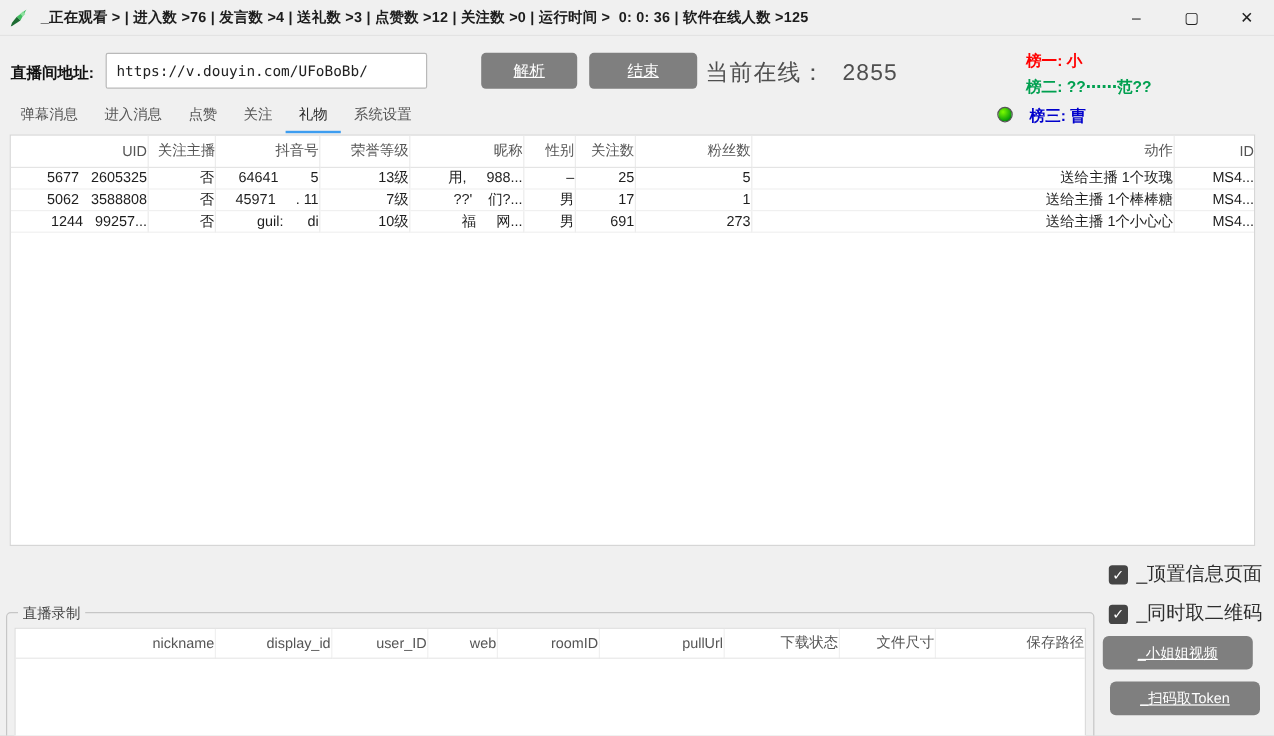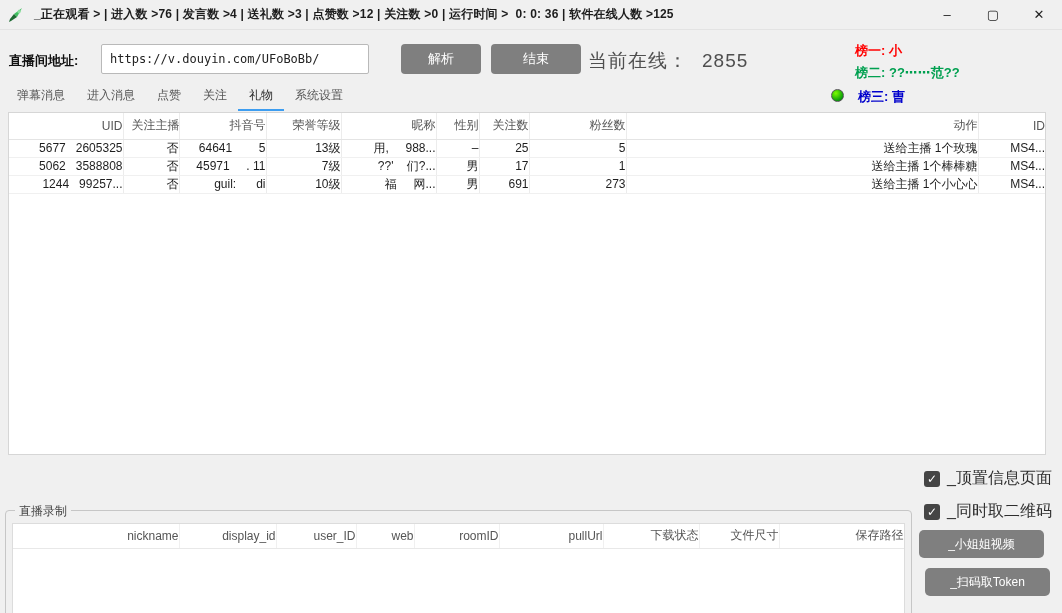--- a/index.html
+++ b/index.html
@@ -16,23 +16,23 @@
   .app-icon { width:20px; height:20px; margin:0 8px 0 6px; position:relative; flex:none;}
   .title-text { font-size:12px; font-weight:bold; color:#1c1c1c; letter-spacing:.2px; white-space:pre;}
   .win-controls { margin-left:auto; display:flex; height:30px; }
   .win-btn { width:46px; height:30px; display:flex; align-items:center; justify-content:center;
     font-size:13px; color:#222; cursor:pointer; }
 
   
   .url-label { position:absolute; left:9px; top:52px; font-size:13px; font-weight:bold; color:#111; }
   .url-input { position:absolute; left:88px; top:44px; width:268px; height:30px;
     border:1px solid #b9b9b9; border-radius:2px; background:#fff; padding:0 8px;
-    font-family:"DejaVu Sans Mono","Liberation Mono",monospace; font-size:12px; color:#222;margin-left:13px; }
+    font-family:"DejaVu Sans Mono","Liberation Mono",monospace; font-size:12px; color:#222; }
   .gray-btn { position:absolute; height:30px; background:#7f7f7f; border:none; border-radius:4px;
-    color:#fff; font-size:13px; cursor:pointer; font-family:inherit; }
+    color:#fff; font-size:13px; cursor:pointer; font-family:inherit;text-decoration:underline; }
   #btn-parse { left:401px; top:44px; width:80px; }
   #btn-stop  { left:491px; top:44px; width:90px; }
   .online { position:absolute; left:588px; top:48px; font-size:19px; color:#4f4f4f; letter-spacing:1px;}
   .online b { margin-left:14px; font-weight:normal; }
 
   
   .rank { position:absolute; font-size:13px; font-weight:bold; white-space:nowrap; }
   #rank1 { left:855px; top:42px; }
   #rank2 { left:855px; top:64px; }
   #rank3 { left:858px; top:88px; }

